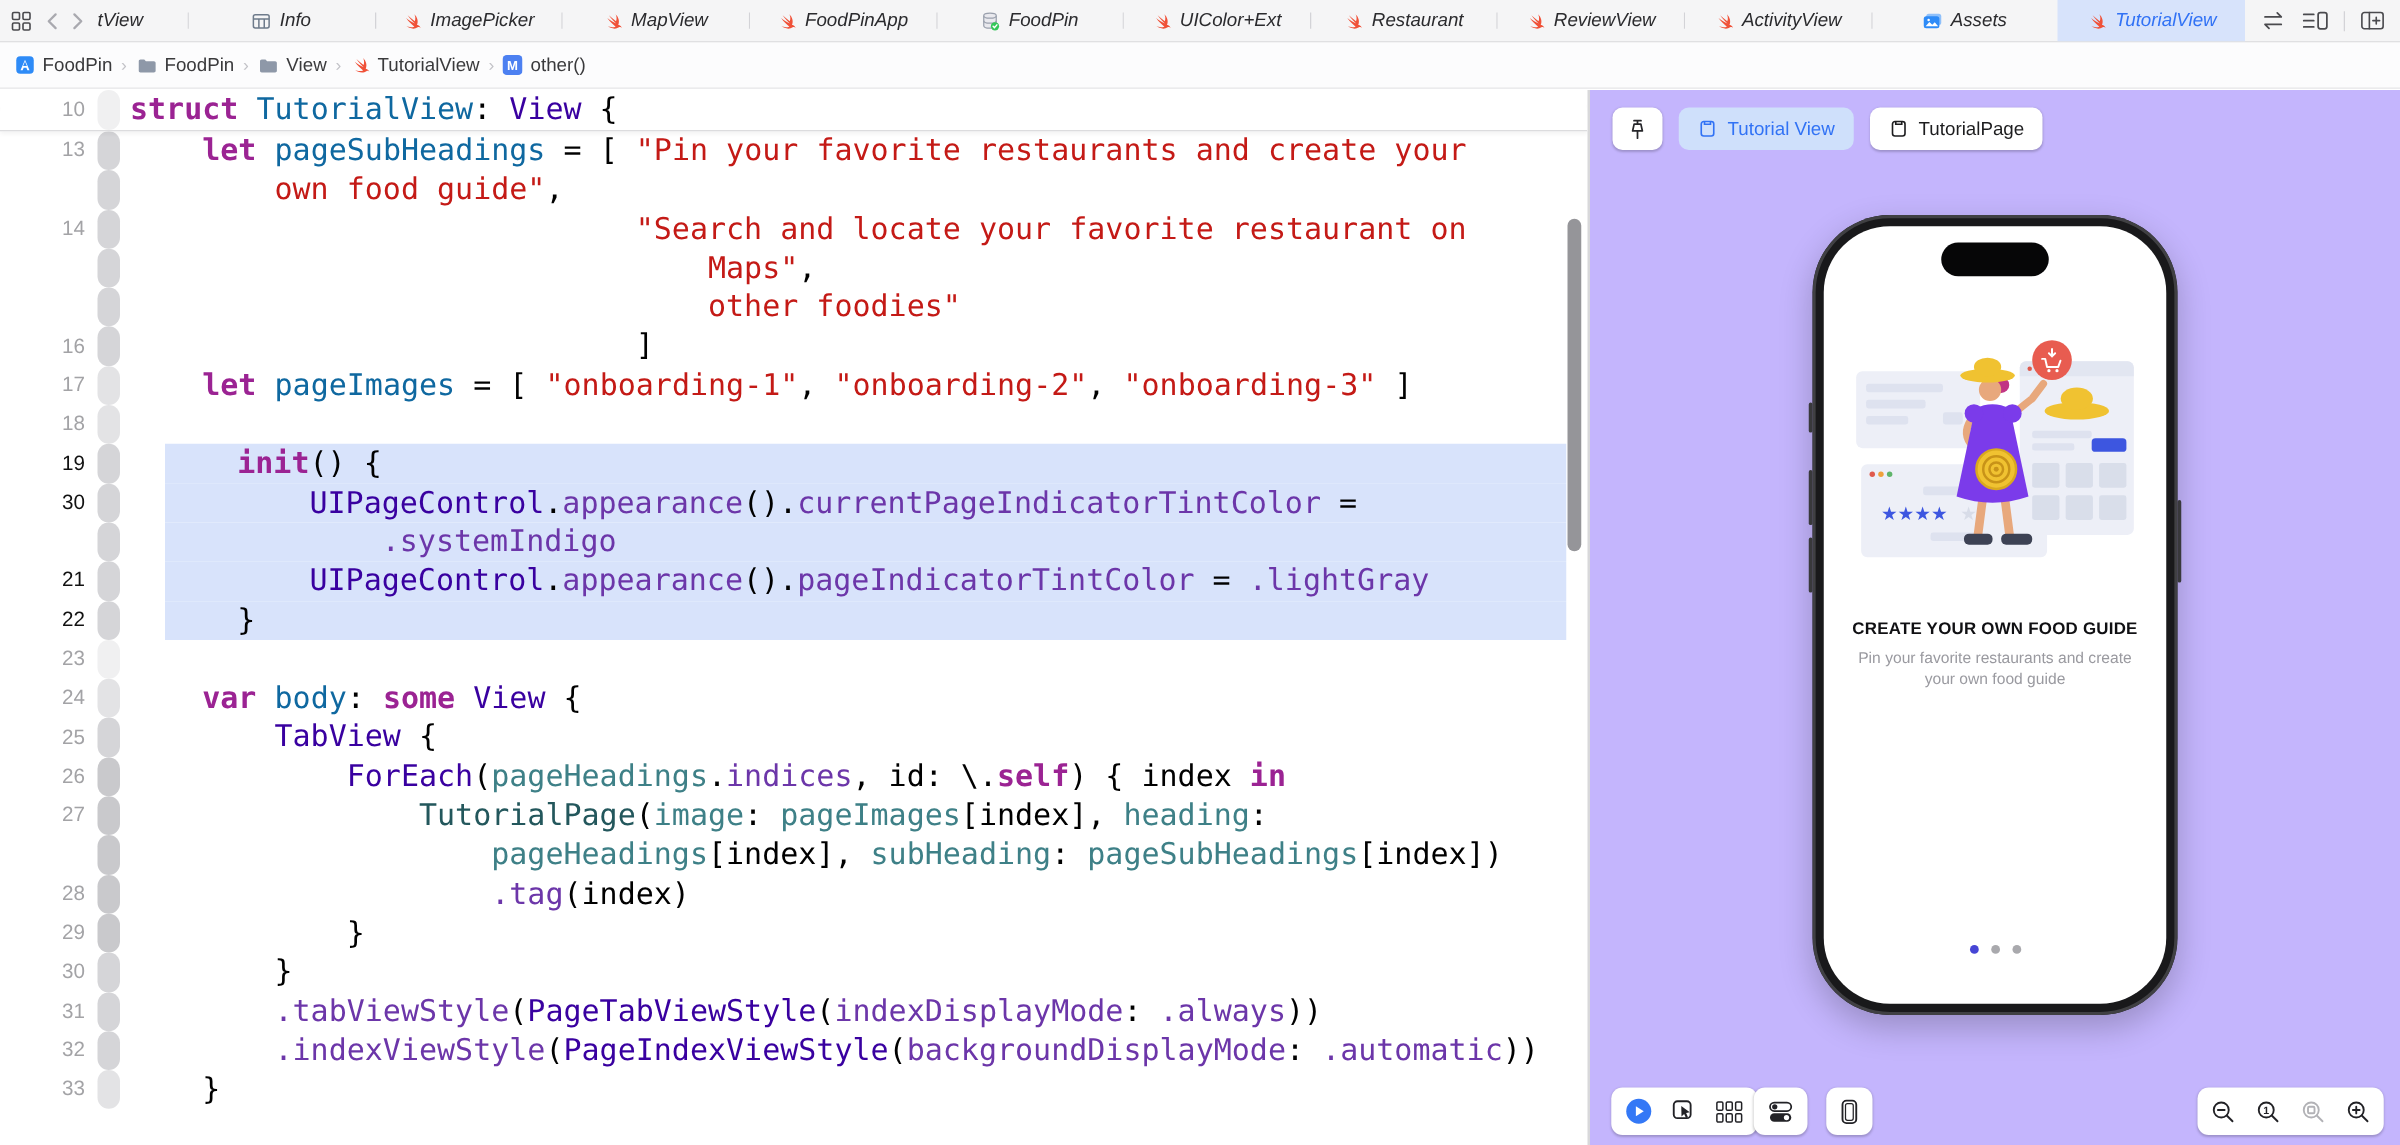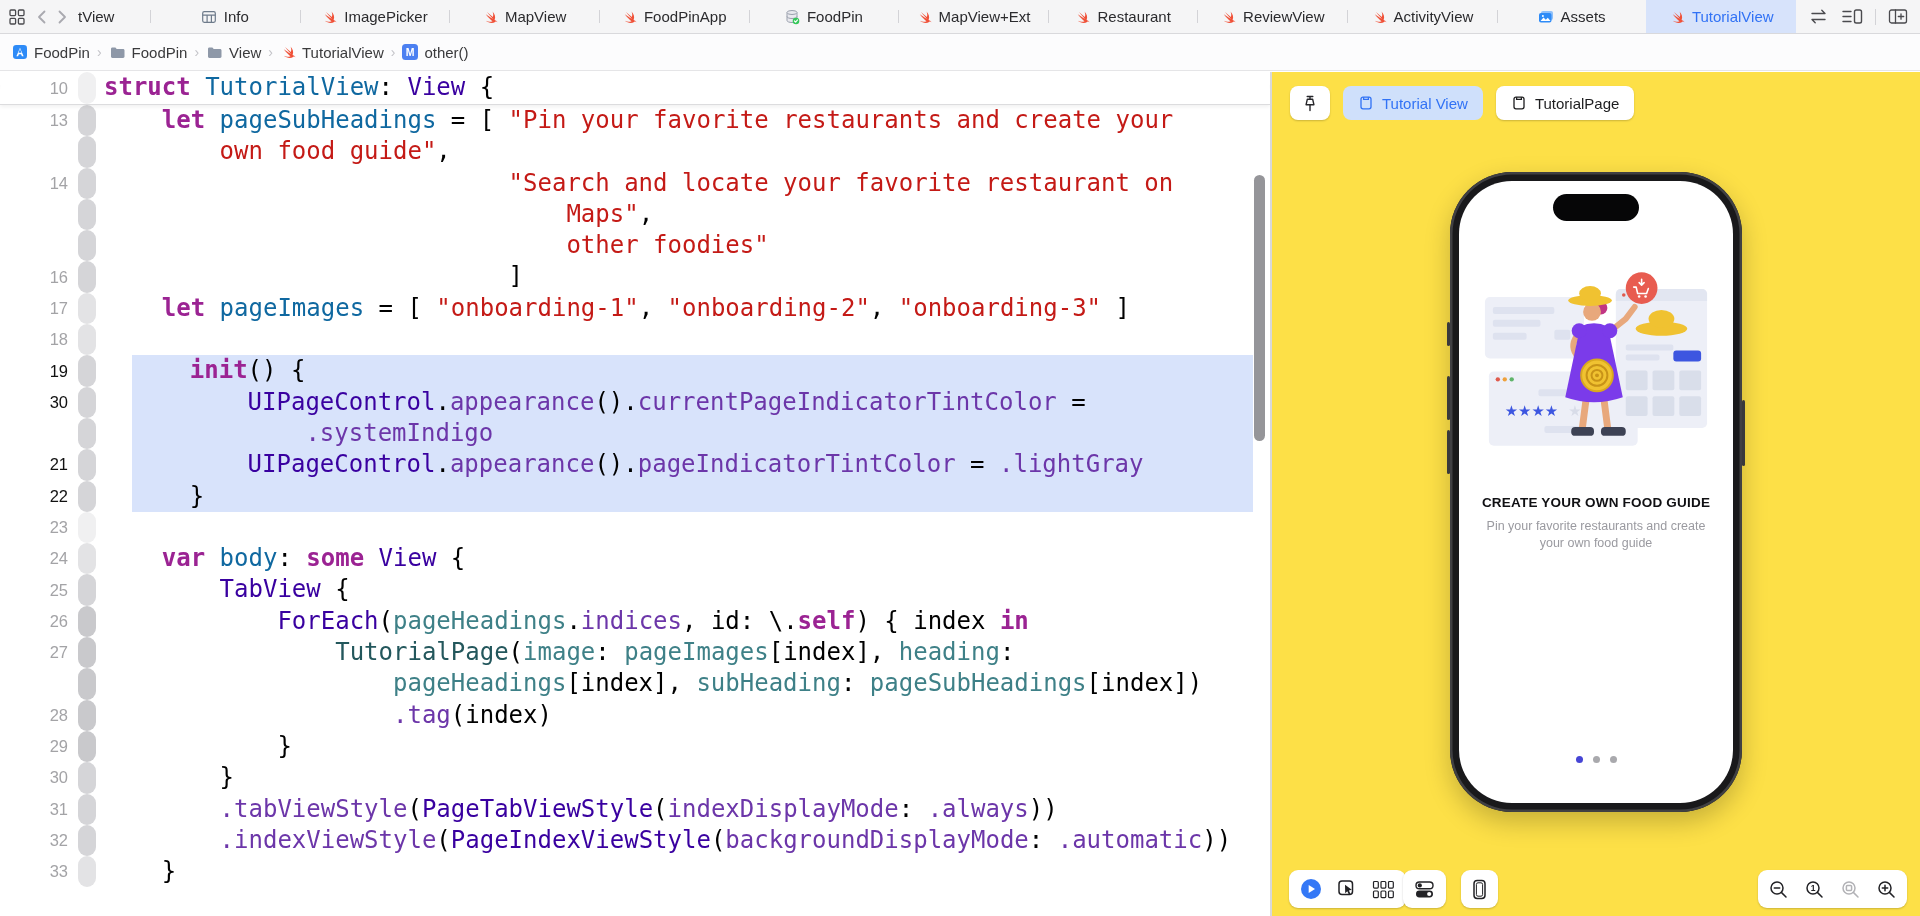--- a/index.html
+++ b/index.html
@@ -1,20 +1,20 @@
 <!DOCTYPE html>
 <html><head>
 <meta charset="utf-8">
 <style>
   * { margin:0; padding:0; box-sizing:border-box; }
   html,body { width:1920px; height:916px; }
   body { position:relative; background:#fff; font-family:"Liberation Sans",sans-serif; overflow:hidden; color:#1d1d1f; }
 
   
-  .tabbar { position:absolute; top:0; left:0; right:0; height:34px; background:#F5F5F6; border-bottom:1px solid #D9D9DC; display:flex; align-items:stretch; }
+  .tabbar { position:absolute; top:0; left:0; right:0; height:34px; background:#F5F5F6; border-bottom:1px solid #D9D9DC; display:flex; align-items:stretch;font-style:italic; }
   .tb-left { display:flex; align-items:center; gap:10px; padding:0 10px 0 8px; }
   .tabs { flex:1; display:flex; min-width:0; }
   .tab { flex:1; display:flex; align-items:center; justify-content:center; gap:7px; font-size:15px; color:#2b2b2e; white-space:nowrap; position:relative; min-width:0; overflow:hidden; cursor:default; }
   .tab.first { flex:0 0 72px; justify-content:flex-start; }
   .tab + .tab::before { content:""; position:absolute; left:0; top:10px; bottom:10px; width:1px; background:#D3D3D7; }
   .tab.sel { background:#D7E3FB; color:#3172F5; }
   .tab.sel::before, .tab.sel + .tab::before { background:transparent; }
   .tb-right { display:flex; align-items:center; gap:12px; padding:0 12px; }
   .tb-sep { width:1px; height:16px; background:#D3D3D7; }
   .icon { display:inline-flex; align-items:center; justify-content:center; }
@@ -40,21 +40,21 @@
   .c-decl { color:#0F68A0; }
   .c-type { color:#3900A0; }
   .c-meth { color:#6C36A9; }
   .c-prop { color:#3E8087; }
   .c-projtype { color:#23575C; }
   .scrollbar { position:absolute; right:5px; top:103px; width:11px; height:266px; background:#7B7B80; border-radius:6px; opacity:.8; z-index:3; }
 
   .divider { position:absolute; top:72px; bottom:0; left:1270px; width:2px; background:#D8D8DA; }
 
   
-  .preview { position:absolute; top:72px; left:1272px; right:0; bottom:0; background:#fde047;padding-left:44px; }
+  .preview { position:absolute; top:72px; left:1272px; right:0; bottom:0; background:#c4b5fd;padding-left:44px; }
   .chipsrow { position:absolute; top:14px; left:18px; display:flex; gap:13px; align-items:center; }
   .pinbtn { width:40px; height:34px; background:#fff; border-radius:8px; box-shadow:0 1px 2px rgba(0,0,0,.2); display:flex; align-items:center; justify-content:center; }
   .chip { height:34px; border-radius:8px; background:#fff; box-shadow:0 1px 2px rgba(0,0,0,.2); display:flex; align-items:center; gap:8px; padding:0 15px; font-size:15px; color:#1d1d1f; }
   .chip.sel { background:#CFE0FB; color:#3172F5; box-shadow:none; }
 
   
   .phone { position:absolute; left:50%; transform:translateX(-50%); top:100px; width:292px; height:640px; background:#19191B; border-radius:62px; box-shadow:0 10px 26px rgba(0,0,0,.22), inset 0 0 0 2.5px #404043; }
   .screen { position:absolute; inset:9px; background:#fff; border-radius:53px; overflow:hidden; }
   .island { position:absolute; top:13px; left:50%; transform:translateX(-50%); width:86px; height:27px; background:#060607; border-radius:14px; }
   .sbtn { position:absolute; background:#39393c; border-radius:2px; }
@@ -144,21 +144,21 @@
           </svg>
         </span>
         <span>FoodPin</span>
       </div>
       <div class="tab">
         <span class="icon">
           <svg width="16" height="16" viewBox="0 0 16 16">
             <path fill="#F05138" d="M12.6 10.9c1.3-2.9.2-6.2-2.1-8.5.9 1.8 1 4 .3 5.6C8.9 6.4 6.8 4.5 5.1 3.1c1.9 2.8 4.3 5.2 5.9 6.7-2.1-1-4.8-2.6-7.2-4.5 2.2 3 4.9 5.5 6.7 7-2 .9-4.5.7-6.6-.6 2.5 2.1 6.5 3.1 9.2 1.2.8-.6 1.9-.3 2.4.5-.2-1.1-1.5-2.1-2.9-2.5z"></path>
           </svg>
         </span>
-        <span>MapView+Ext</span>
+        <span>UIColor+Ext</span>
       </div>
       <div class="tab">
         <span class="icon">
           <svg width="16" height="16" viewBox="0 0 16 16">
             <path fill="#F05138" d="M12.6 10.9c1.3-2.9.2-6.2-2.1-8.5.9 1.8 1 4 .3 5.6C8.9 6.4 6.8 4.5 5.1 3.1c1.9 2.8 4.3 5.2 5.9 6.7-2.1-1-4.8-2.6-7.2-4.5 2.2 3 4.9 5.5 6.7 7-2 .9-4.5.7-6.6-.6 2.5 2.1 6.5 3.1 9.2 1.2.8-.6 1.9-.3 2.4.5-.2-1.1-1.5-2.1-2.9-2.5z"></path>
           </svg>
         </span>
         <span>Restaurant</span>
       </div>
       <div class="tab">

